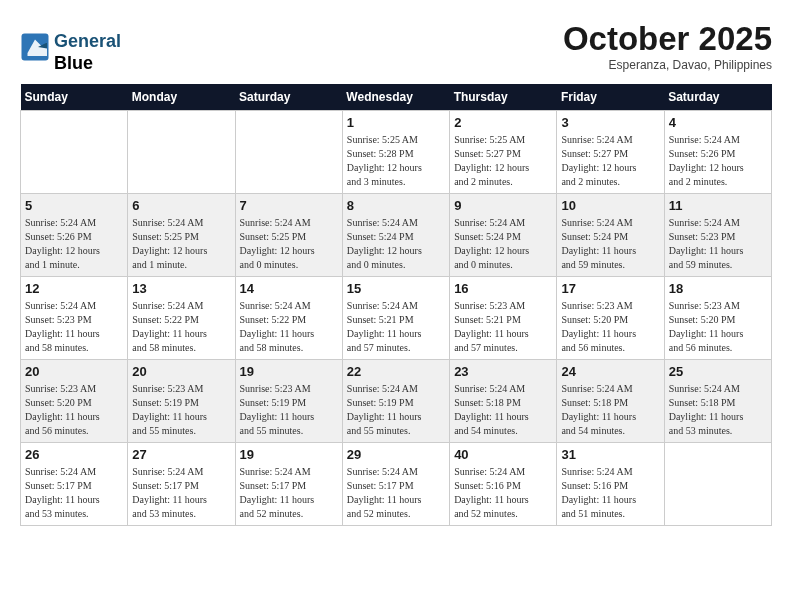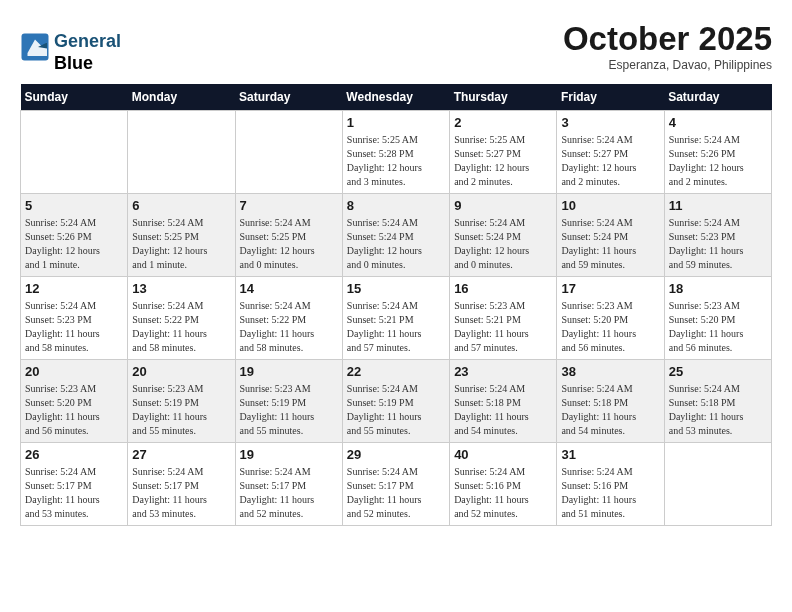--- a/index.html
+++ b/index.html
@@ -289,21 +289,21 @@
 and 55 minutes.</div>
         </td>
         <td>
           <div class="day-number">23</div>
           <div class="day-info" style="white-space: pre-line;">Sunrise: 5:24 AM
 Sunset: 5:18 PM
 Daylight: 11 hours
 and 54 minutes.</div>
         </td>
         <td>
-          <div class="day-number">38</div>
+          <div class="day-number">24</div>
           <div class="day-info" style="white-space: pre-line;">Sunrise: 5:24 AM
 Sunset: 5:18 PM
 Daylight: 11 hours
 and 54 minutes.</div>
         </td>
         <td>
           <div class="day-number">25</div>
           <div class="day-info" style="white-space: pre-line;">Sunrise: 5:24 AM
 Sunset: 5:18 PM
 Daylight: 11 hours

